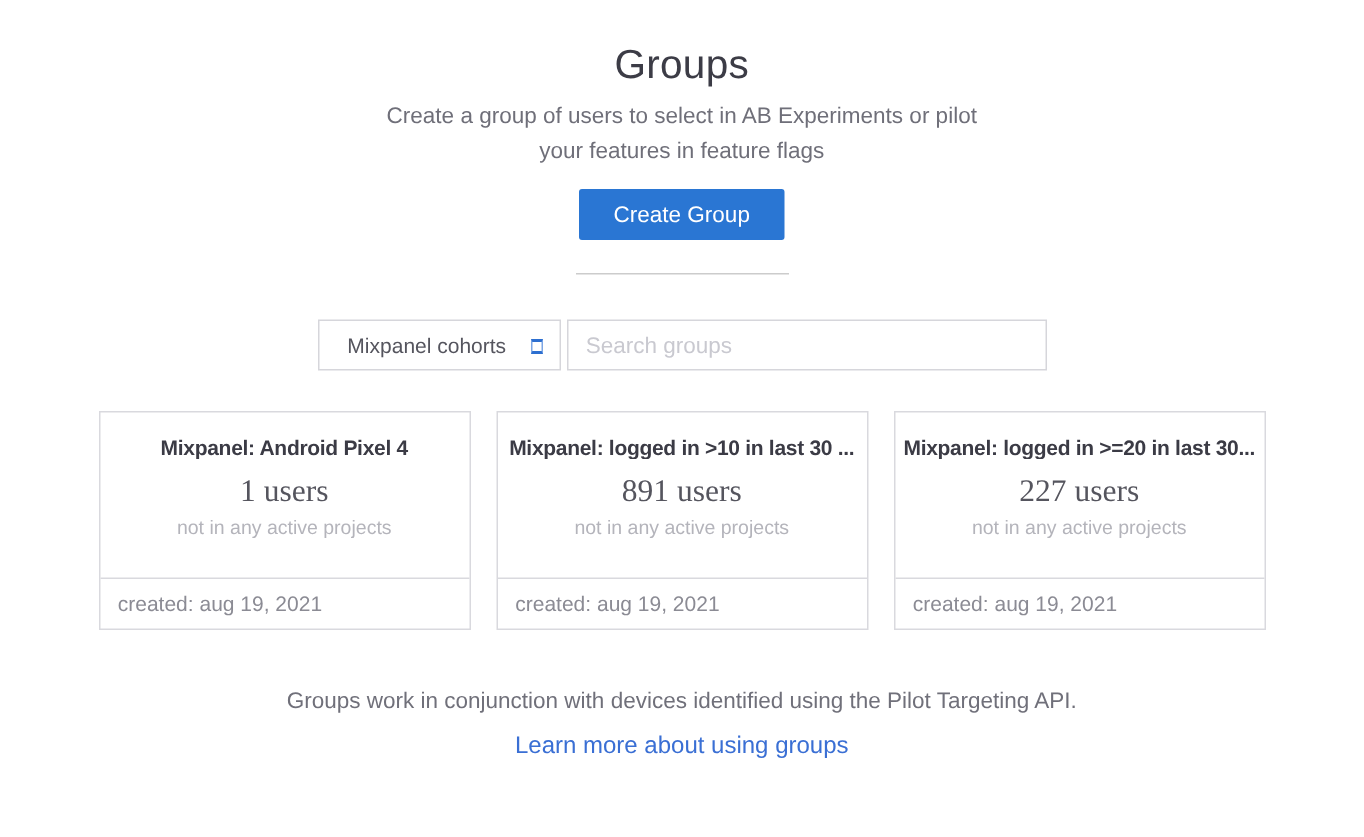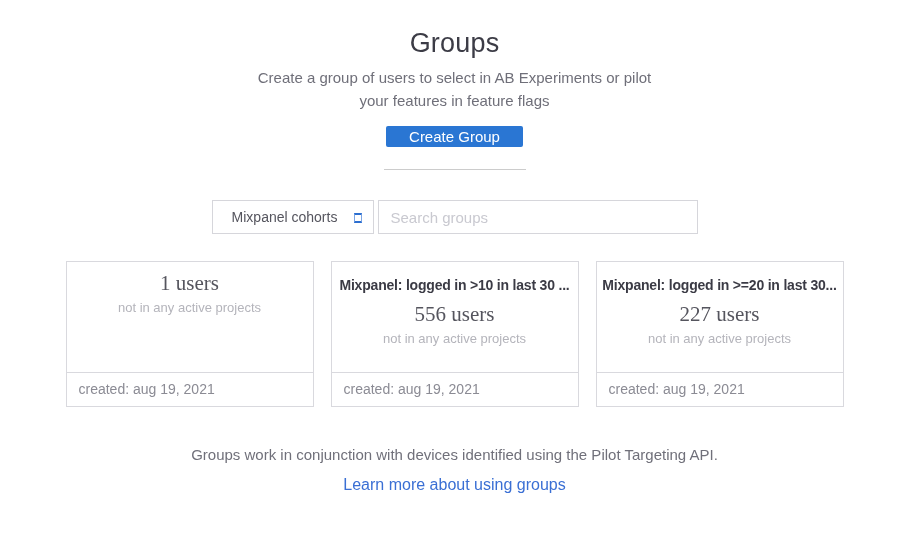--- a/index.html
+++ b/index.html
@@ -18,21 +18,21 @@
     color:#3c3c46; letter-spacing:0.2px;
   }
   .subtitle {
     margin:8px auto 0;
     width:400px;
     font-size:15px; line-height:1.5;
     color:#6f6f79;
   }
   .create-btn {
     margin-top:14px;
-    width:137px; height:21px;
+    width:137px; height:34px;
     background:#2a76d3; color:#ffffff;
     border:none; border-radius:2px;
     font-size:15px; font-family:inherit;
     cursor:pointer;
   }
   .divider {
     width:142px; height:0;
     margin:22px auto 0;
     border-top:1px solid #cccccc;
   }
@@ -145,30 +145,31 @@
     <span class="cohort-label">Mixpanel cohorts</span>
     <span class="dropdown-indicator"></span>
   </div>
   <input class="search-input" type="text" placeholder="Search groups" style="">
 </div>
 
 <div class="cards-row">
 
   <div class="card">
     <div class="card-body">
+      <div class="card-title">Mixpanel: Android Pixel 4</div>
       <div class="card-users">1 users</div>
       <div class="card-note">not in any active projects</div>
     </div>
     <div class="card-footer">created: aug 19, 2021</div>
   </div>
 
   <div class="card">
     <div class="card-body">
       <div class="card-title">Mixpanel: logged in &gt;10 in last 30 ...</div>
-      <div class="card-users">556 users</div>
+      <div class="card-users">891 users</div>
       <div class="card-note">not in any active projects</div>
     </div>
     <div class="card-footer">created: aug 19, 2021</div>
   </div>
 
   <div class="card">
     <div class="card-body">
       <div class="card-title">Mixpanel: logged in &gt;=20 in last 30...</div>
       <div class="card-users">227 users</div>
       <div class="card-note">not in any active projects</div>

